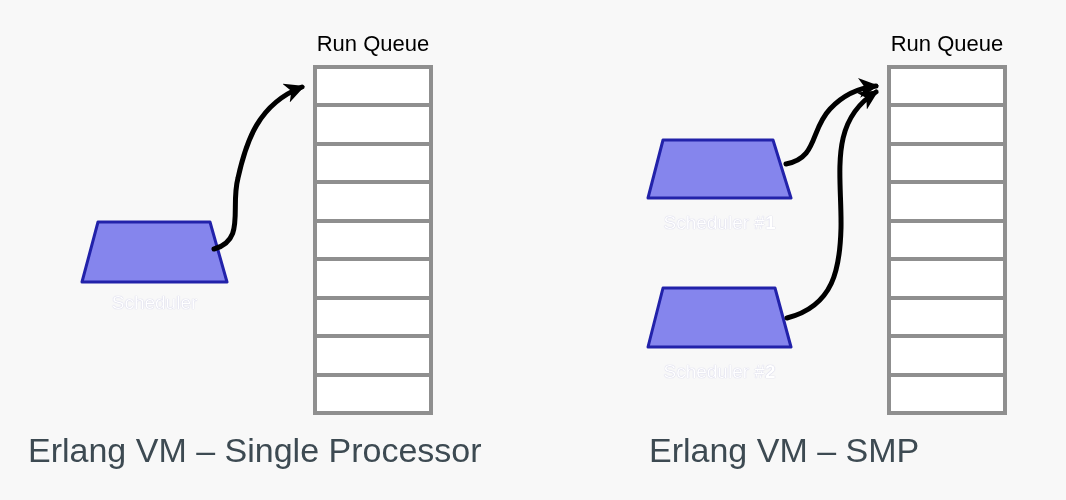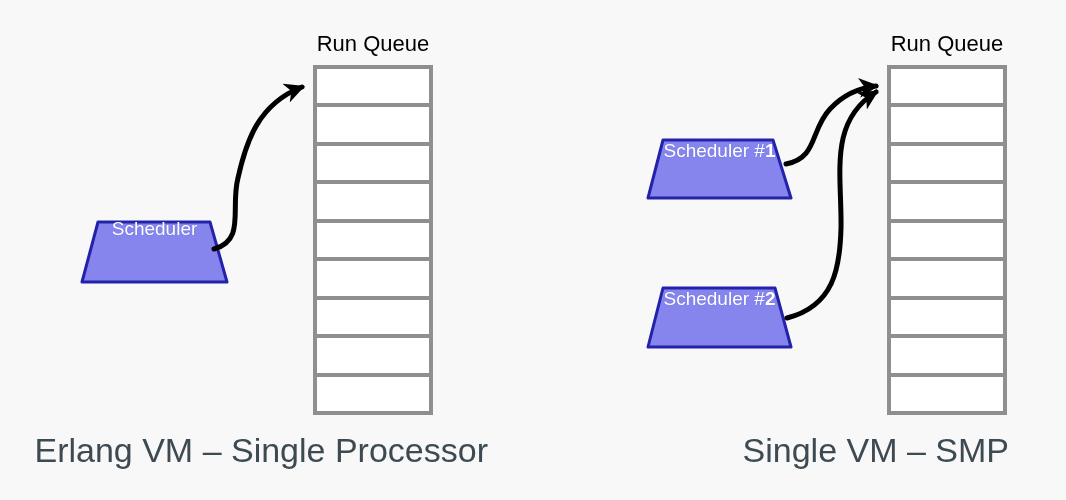--- a/index.html
+++ b/index.html
@@ -30,28 +30,29 @@
   }
   .run-queue{
     position:absolute;width:120px;height:350px;box-sizing:border-box;
     border:4px solid var(--queue-border);
     background:var(--queue-border);
     display:flex;flex-direction:column;gap:4px;
   }
   .run-queue .cell{flex:1;background:var(--queue-cell-fill);}
 
   .sched-label{
-    position:absolute;display:flex;align-items:flex-start;justify-content:center;
+    position:absolute;display:flex;align-items:flex-end;justify-content:center;
     color:var(--scheduler-text);font-size:19px;white-space:nowrap;
     text-shadow:0 0 1px rgba(40,40,160,.35);
+    margin-top:36px;
   }
   .sched-label .num{font-weight:700;}
 
   .caption{
-    position:absolute;text-align:right;
+    position:absolute;text-align:left;
     font-size:34px;color:var(--caption-text);font-weight:400;
     white-space:nowrap;
   }
 </style>
 </head>
 <body>
 
 <div class="stage">
 
   <svg class="layer-svg" viewBox="0 0 1066 500" xmlns="http://www.w3.org/2000/svg">
@@ -112,15 +113,15 @@
   <div class="sched-label" style="left:648px;top:140px;width:143px;height:58px;">
     <span>Scheduler #</span>
       <span class="num">1</span>
   </div>
 
   <div class="sched-label" style="left:648px;top:288px;width:143px;height:59px;">
     <span>Scheduler #</span>
       <span class="num">2</span>
   </div>
 
-  <div class="caption" style="left:649px;top:431px;width:360px;">Single VM – SMP</div>
+  <div class="caption" style="left:649px;top:431px;width:360px;">Erlang VM – SMP</div>
 
 </div>
 
 </body></html>

